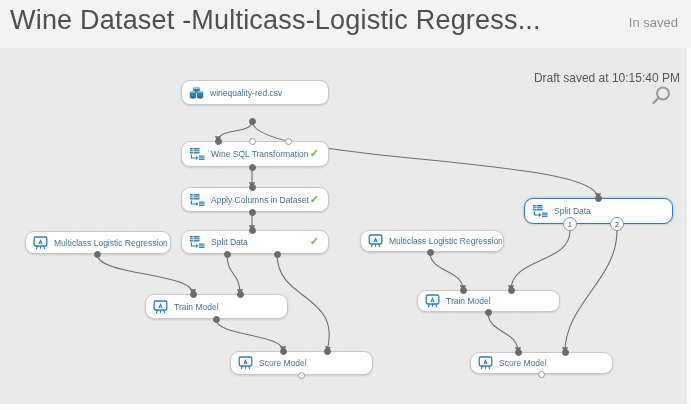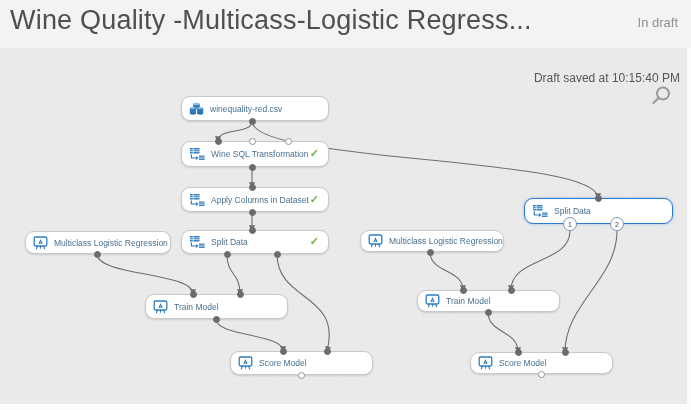--- a/index.html
+++ b/index.html
@@ -54,22 +54,22 @@
   }
 </style>
 </head>
 <body>
 
 <div id="stage">
   <div id="canvas-bg"></div>
   <div id="right-strip"></div>
   <div id="bottom-strip"></div>
 
-  <div id="page-title">Wine Quality -Multicass-Logistic Regress...</div>
-  <div id="draft-status">In draft</div>
+  <div id="page-title">Wine Dataset -Multicass-Logistic Regress...</div>
+  <div id="draft-status">In saved</div>
   <div id="save-status">Draft saved at 10:15:40 PM</div>
 
   <div id="zoom-btn">
     <span class="icon">
       <svg width="24" height="24" viewBox="0 0 24 24">
         <circle cx="14" cy="9.5" r="6" fill="none" stroke="#9b9b9b" stroke-width="2"></circle>
         <line x1="9.6" y1="13.9" x2="4.5" y2="19" stroke="#9b9b9b" stroke-width="2.2" stroke-linecap="round"></line>
       </svg>
     </span>
   </div>
@@ -87,21 +87,21 @@
         <path d="M252,212 C252,226 252,216 252,230" fill="none" stroke="#6e6e6e" stroke-width="1.1" marker-end="url(#arr)"></path>
         <path d="M97,254 C97,276 193,272 193,294" fill="none" stroke="#6e6e6e" stroke-width="1.1" marker-end="url(#arr)"></path>
         <path d="M227,254 C227,276 240,272 240,294" fill="none" stroke="#6e6e6e" stroke-width="1.1" marker-end="url(#arr)"></path>
         <path d="M277,254 C277,302 342,293 327,351" fill="none" stroke="#6e6e6e" stroke-width="1.1" marker-end="url(#arr)"></path>
         <path d="M216,319 C216,336.6 283,333.4 283,351" fill="none" stroke="#6e6e6e" stroke-width="1.1" marker-end="url(#arr)"></path>
         <path d="M430,252 C430,272.9 463,269.1 463,290" fill="none" stroke="#6e6e6e" stroke-width="1.1" marker-end="url(#arr)"></path>
         <path d="M570,231 C570,263.45 511,257.55 511,290" fill="none" stroke="#6e6e6e" stroke-width="1.1" marker-end="url(#arr)"></path>
         <path d="M617,231 C617,279 565,304 565,352" fill="none" stroke="#6e6e6e" stroke-width="1.1" marker-end="url(#arr)"></path>
         <path d="M488,312 C488,334 518,330 518,352" fill="none" stroke="#6e6e6e" stroke-width="1.1" marker-end="url(#arr)"></path>
       </svg>
-      <div class="node" style="left: 181px; top: 96px; width: 148px; height: 25px;">
+      <div class="node" style="left: 181px; top: 80px; width: 148px; height: 25px;">
         <span class="icon">
           <svg width="15" height="13" viewBox="0 0 15 13">
             <rect x="4.2" y="2" width="6.6" height="5" fill="#2e7dbe"></rect>
             <ellipse cx="7.5" cy="2" rx="3.3" ry="1.2" fill="#8cc0e8"></ellipse>
             <rect x="0.8" y="6" width="6.2" height="5.6" fill="#2e7dbe"></rect>
             <ellipse cx="3.9" cy="6" rx="3.1" ry="1.1" fill="#8cc0e8"></ellipse>
             <ellipse cx="3.9" cy="11.6" rx="3.1" ry="1.1" fill="#2a6ea6"></ellipse>
             <rect x="8" y="6" width="6.2" height="5.6" fill="#2e7dbe"></rect>
             <ellipse cx="11.1" cy="6" rx="3.1" ry="1.1" fill="#8cc0e8"></ellipse>
             <ellipse cx="11.1" cy="11.6" rx="3.1" ry="1.1" fill="#2a6ea6"></ellipse>

